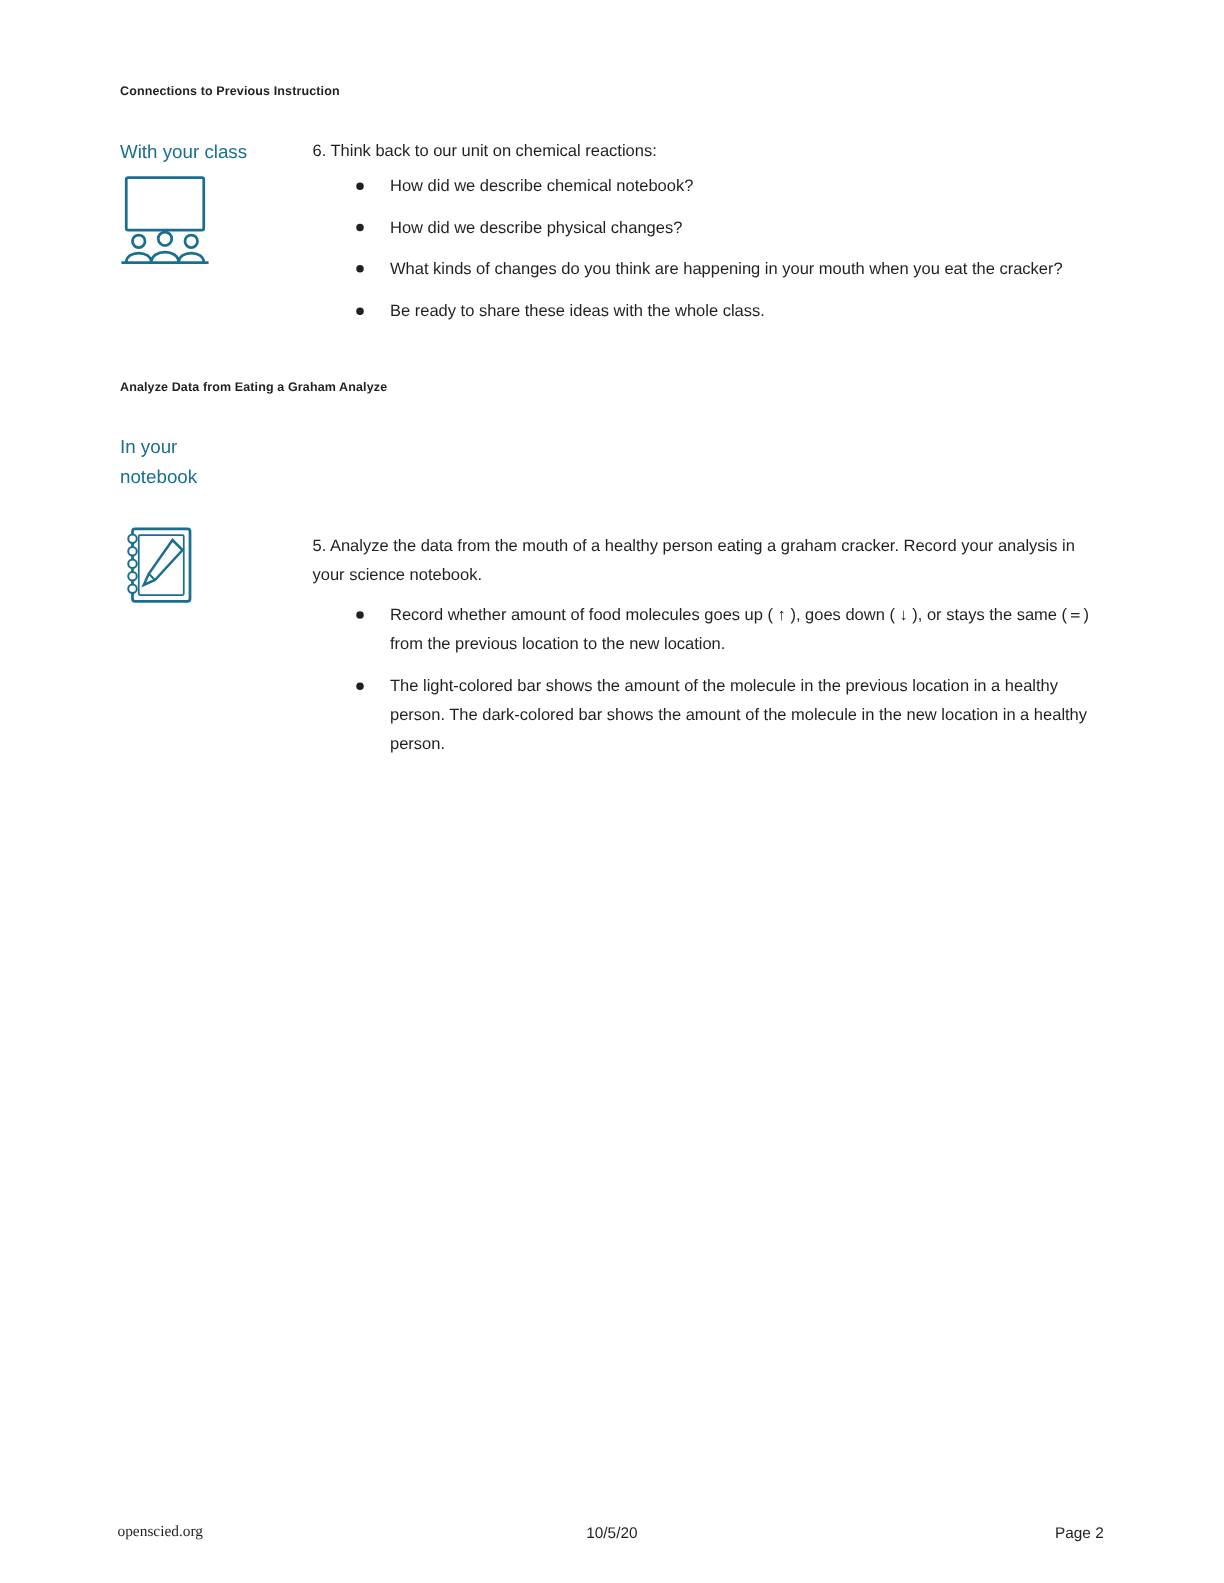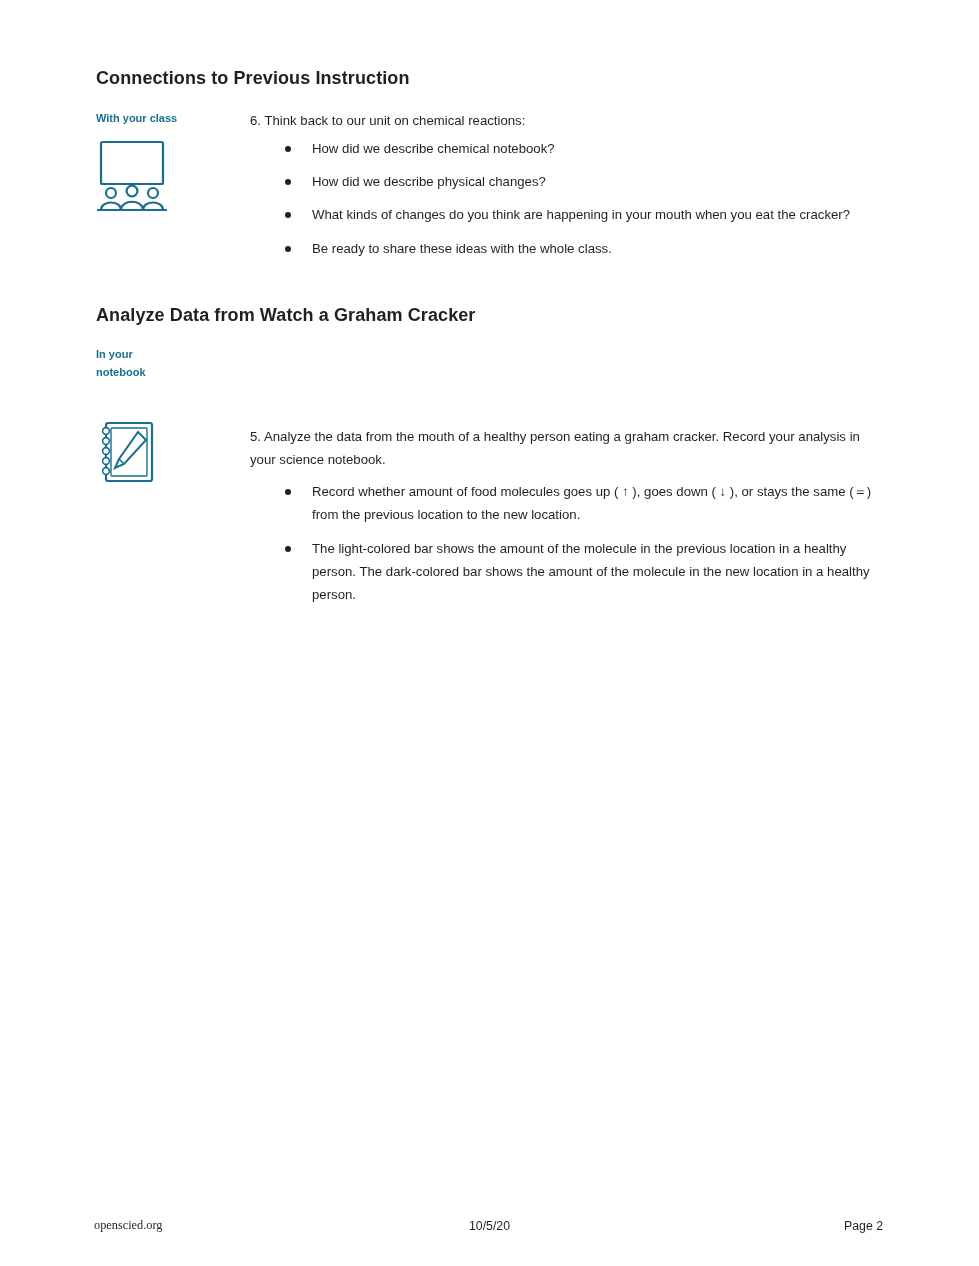--- a/index.html
+++ b/index.html
@@ -20,34 +20,34 @@
     inset: 0;
     width: 979px;
     height: 1266px;
     background: #fff;
   }
 
   
   .section-heading {
     position: absolute;
     left: 96px;
-    font-size: 18px;
+    font-size: 10px;
     font-weight: bold;
     color: #231f20;
     letter-spacing: 0.1px;
   }
   #heading-connections { top: 68px; }
   #heading-analyze { top: 305px; }
 
   
   .gutter-label {
     position: absolute;
     left: 96px;
-    font-size: 11px;
-    font-weight: bold;
+    font-size: 15px;
+    font-weight: normal;
     color: #1a6e8e;
     line-height: 1.62;
     width: 150px;
   }
   #label-with-class { top: 110px; }
   #label-in-notebook { top: 346px; }
 
   
   .icon-box {
     position: absolute;
@@ -136,21 +136,21 @@
 
   <div class="body-text" id="para-6">6. Think back to our unit on chemical reactions:</div>
 
   <ul class="bullet-list" id="list-6">
     <li>How did we describe chemical notebook?</li>
     <li>How did we describe physical changes?</li>
     <li>What kinds of changes do you think are happening in your mouth when you eat the cracker?</li>
     <li>Be ready to share these ideas with the whole class.</li>
   </ul>
 
-  <div class="section-heading" id="heading-analyze">Analyze Data from Watch a Graham Cracker</div>
+  <div class="section-heading" id="heading-analyze">Analyze Data from Eating a Graham Analyze</div>
 
   <div class="gutter-label" id="label-in-notebook">
     <div>In your</div>
     <div>notebook</div>
   </div>
 
   <div class="icon-box" id="icon-notebook">
     <svg width="64" height="68" viewBox="0 0 64 68" fill="none" xmlns="http://www.w3.org/2000/svg">
       <rect x="9" y="5" width="46" height="58" rx="2" stroke="#1a6e8e" stroke-width="2.2" fill="#ffffff"></rect>
       <rect x="14" y="10" width="36" height="48" rx="1" stroke="#1a6e8e" stroke-width="1.4" fill="#ffffff"></rect>

